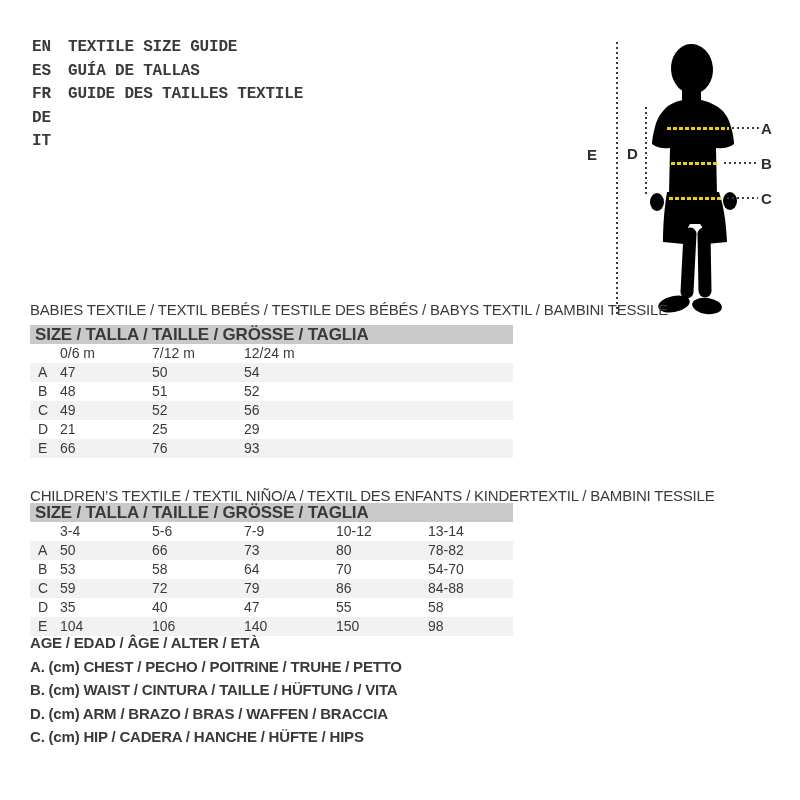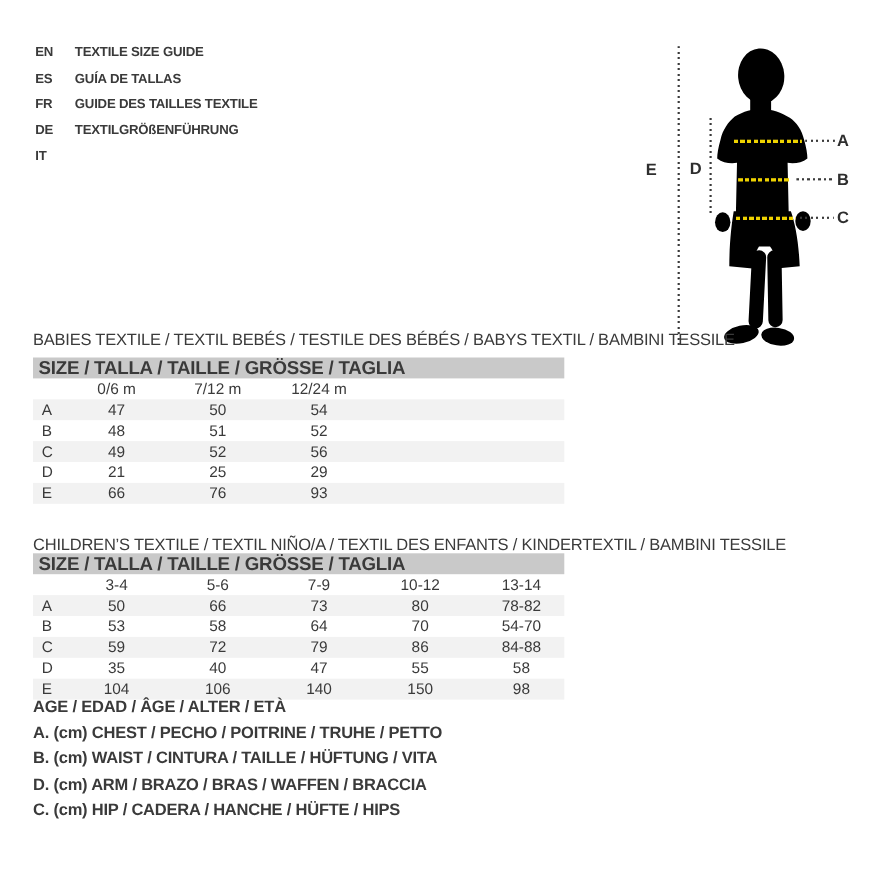--- a/index.html
+++ b/index.html
@@ -6,38 +6,38 @@
   body {
     width:800px; height:800px; position:relative;
     background:#ffffff; color:#3a3a3a;
     font-family:"Liberation Sans", sans-serif;
     overflow:hidden;
   }
   .abs { position:absolute; }
 
   
   .lang-header { left:32px; top:36px; }
-  .lang-row { display:flex; line-height:23.6px; font-size:12px; font-weight:700; letter-spacing:-0.2px; }
+  .lang-row { display:flex; line-height:23.6px; font-size:16px; font-weight:700; letter-spacing:-0.2px;font-family:Liberation Mono, monospace; }
   .lang-code { width:36px; flex:0 0 36px; }
 
   
   .section-title { font-size:15px; font-weight:400; letter-spacing:-0.2px; white-space:nowrap;margin-top:40px; }
 
   
   .size-table { width:483px; font-size:14px; }
   .size-bar {
     height:19px; line-height:20px; background:#c9c9c9;
     font-weight:700; font-size:17px; padding-left:5px;
     letter-spacing:-0.2px;
     margin-top:32px;
   }
   .trow { display:flex; height:19px; line-height:19px; }
   .trow.alt { background:#f2f2f2; }
   .cell-label { flex:0 0 22px; padding-left:8px; }
-  .cell { flex:0 0 92px; text-align:center; }
+  .cell { flex:0 0 92px; text-align:left; }
 
   
   .legend { left:30px; top:631px; }
   .legend-line { font-size:15px; font-weight:700; line-height:23.5px; letter-spacing:-0.2px; white-space:nowrap; }
 
   
   .vdash { width:2px; background:repeating-linear-gradient(180deg,#3a3a3a 0 2px,transparent 2px 5px); }
   .hdash-yellow { height:3px; background:repeating-linear-gradient(90deg,#eed200 0 4px,transparent 4px 6px); }
   .hdash-black { height:2px; background:repeating-linear-gradient(90deg,#3a3a3a 0 2px,transparent 2px 5px); }
   .marker { font-size:15px; font-weight:700; color:#2e2e2e; }
@@ -54,21 +54,20 @@
   <div class="lang-row">
     <span class="lang-code">ES</span>
     <span class="lang-title">GUÍA DE TALLAS</span>
   </div>
   <div class="lang-row">
     <span class="lang-code">FR</span>
     <span class="lang-title">GUIDE DES TAILLES TEXTILE</span>
   </div>
   <div class="lang-row">
     <span class="lang-code">DE</span>
-    <span class="lang-title">TEXTILGRÖßENFÜHRUNG</span>
   </div>
   <div class="lang-row">
     <span class="lang-code">IT</span>
   </div>
 </div>
 
 <div class="abs vdash" style="left:616px; top:42px; height:274px;"></div>
 <span class="abs marker" style="left:587px; top:146px;">E</span>
 
 <div class="abs vdash" style="left:645px; top:107px; height:88px;"></div>

